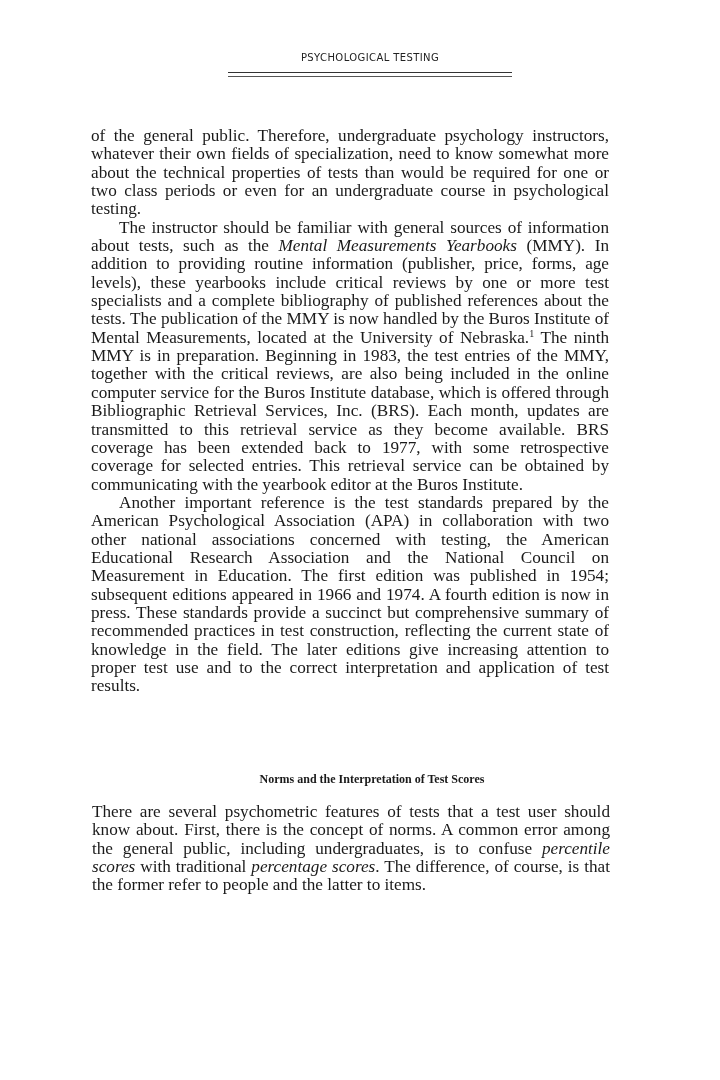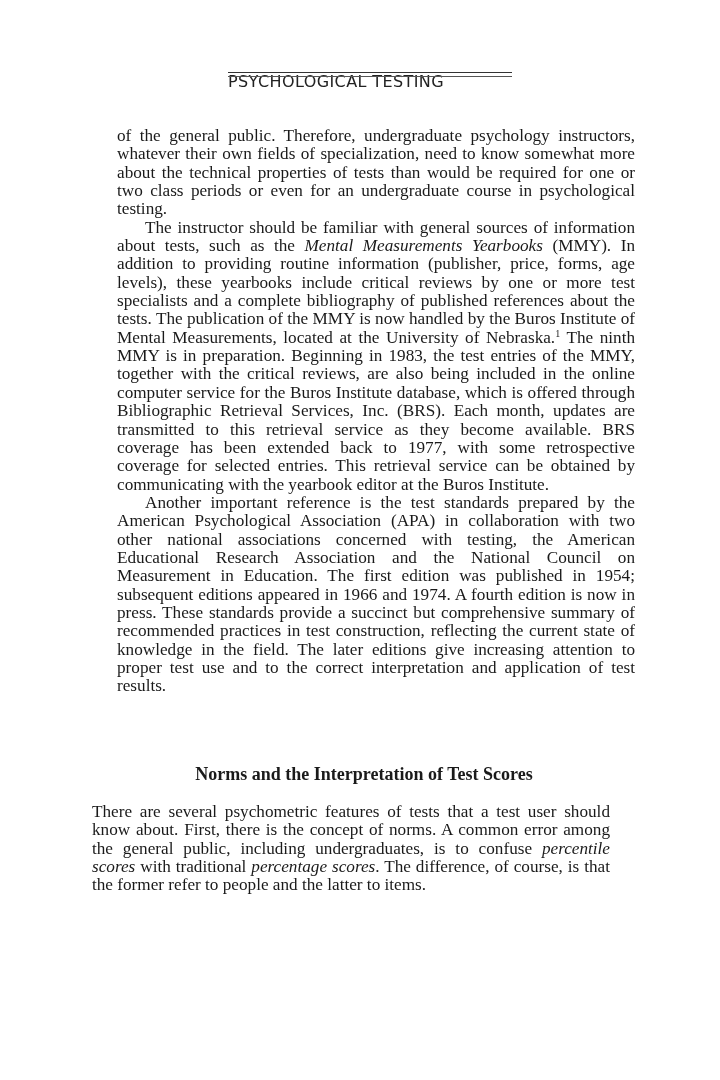--- a/index.html
+++ b/index.html
@@ -2,36 +2,36 @@
 <html><head>
   <meta charset="utf-8">
   <style>
     html, body { margin: 0; padding: 0; }
     body {
       width: 720px; height: 1080px; background: #ffffff; position: relative;
       overflow: hidden; color: #1a1a1a;
       font-family: "Liberation Serif", "DejaVu Serif", serif;
     }
     .running-head {
-      position: absolute; left: 228px; top: 72px; width: 284px;
-      text-align: left;
+      position: absolute; left: 228px; top: 52px; width: 284px;
+      text-align: center;
       font-family: "DejaVu Sans", "Liberation Sans", sans-serif;
-      font-size: 16px; letter-spacing: 0.4px; color: #222;
+      font-size: 10px; letter-spacing: 0.4px; color: #222;
     }
     .rule1 { position: absolute; left: 228px; top: 72px; width: 284px; height: 0; border-top: 1.2px solid #333; }
     .rule2 { position: absolute; left: 228px; top: 76px; width: 284px; height: 0; border-top: 1px solid #555; }
     .body-text {
-      position: absolute; left: 117px; top: 127px; width: 518px;
+      position: absolute; left: 91px; top: 127px; width: 518px;
       font-size: 17.2px; line-height: 18.35px;
     }
     .body-text p { margin: 0; text-align: justify; hyphens: manual; }
     .indent { text-indent: 28px; }
     .section {
       position: absolute; left: 101px; top: 760px; width: 518px;
-      text-align: center; font-weight: bold; font-size: 18px; margin: 4px;
+      text-align: center; font-weight: bold; font-size: 12px; margin: 12px;
     }
     .body-text2 {
       position: absolute; left: 92px; top: 803px; width: 518px;
       font-size: 17.2px; line-height: 18.35px;
     }
     .body-text2 p { margin: 0; text-align: justify; }
     em { font-style: italic; }
     sup { font-size: 10px; line-height: 0; vertical-align: 6px; }
   </style>
 </head>

